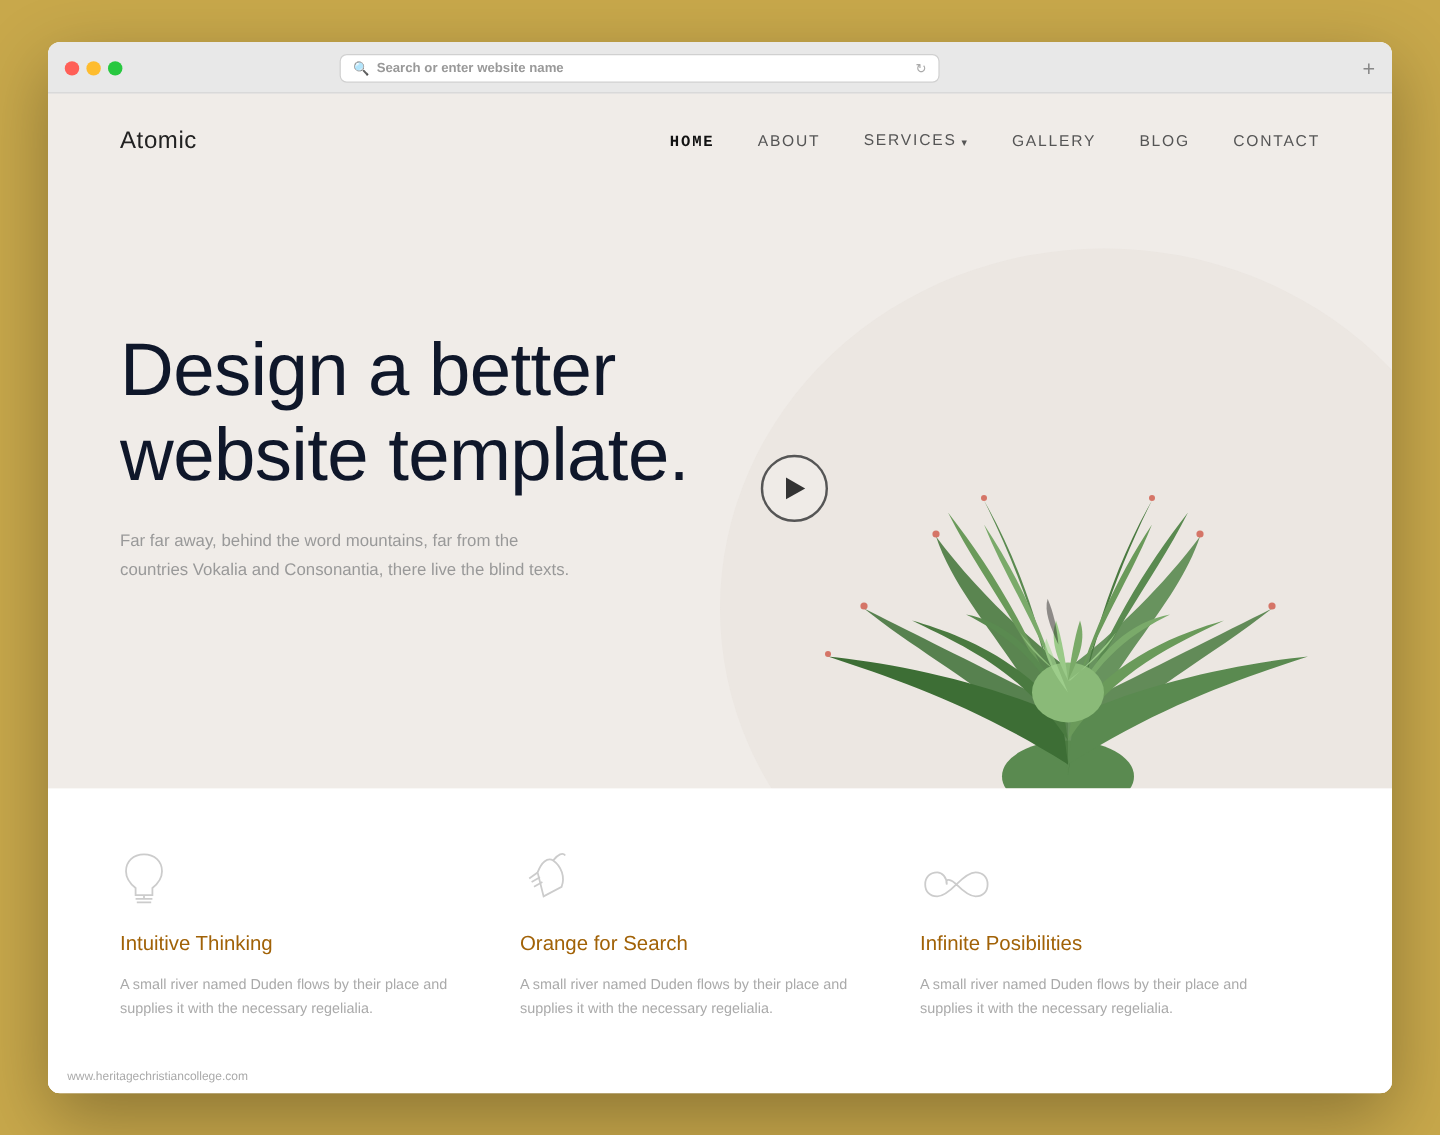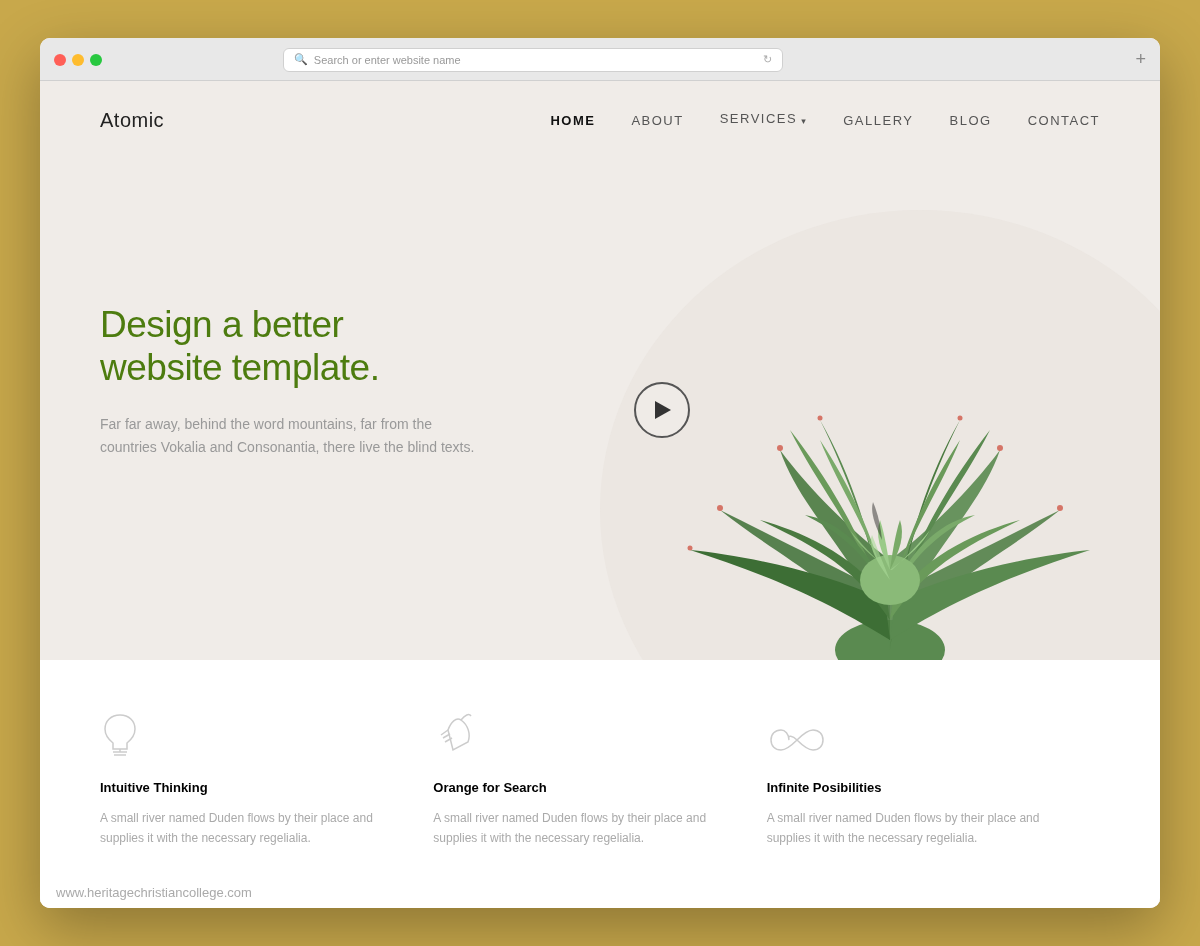--- a/index.html
+++ b/index.html
@@ -94,20 +94,21 @@
       text-decoration: none;
       font-size: 13px;
       font-weight: 500;
       letter-spacing: 1.5px;
       color: #555;
       text-transform: uppercase;
     }
     .nav-links li a.active {
       color: #111;
       font-weight: 700;
+      font-family: Liberation Mono, monospace;
     }
     .nav-services {
       display: flex;
       align-items: flex-end;
       gap: 4px;
     }
     .chevron-down {
       font-size: 9px;
       color: #555;
     }
@@ -118,23 +119,23 @@
       align-items: center;
       padding: 60px 60px 80px;
       position: relative;
       min-height: 500px;
     }
     .hero-text {
       flex: 0 0 50%;
       z-index: 5;
     }
     .hero-heading {
-      font-size: 37px;
+      font-size: 62px;
       font-weight: 300;
-      color: #4d7c0f;
+      color: #0f172a;
       line-height: 1.15;
       margin-bottom: 24px;
       letter-spacing: -0.5px;
     }
     .hero-subtext {
       font-size: 14px;
       color: #999;
       line-height: 1.65;
       max-width: 380px;
       margin-bottom: 36px;
@@ -209,34 +210,34 @@
     .feature-item {
       padding: 0 30px 0 0;
     }
     .feature-icon {
       margin-bottom: 20px;
       height: 50px;
       display: flex;
       align-items: flex-end;
     }
     .feature-title {
-      font-size: 13px;
-      font-weight: 700;
-      color: #000000;
+      font-size: 17px;
+      font-weight: 400;
+      color: #a16207;
       margin-bottom: 14px;
     }
     .feature-desc {
       font-size: 12px;
       color: #aaa;
       line-height: 1.65;
     }
 
     
     .watermark {
-      font-size: 13px;
+      font-size: 10px;
       color: #aaa;
       position: absolute;
       bottom: 8px;
       left: 16px;
     }
 
     
     .icon-svg {
       stroke: #ccc;
       fill: none;
@@ -267,21 +268,21 @@
 <div class="browser-window">
 
   <div class="browser-chrome">
     <div class="traffic-lights">
       <div class="traffic-light tl-red"></div>
       <div class="traffic-light tl-yellow"></div>
       <div class="traffic-light tl-green"></div>
     </div>
     <div class="address-bar">
       <span>🔍</span>
-      <span style="font-size:11px;color:#999;">Search or enter website name</span>
+      <span style="font-size:11px;color:#999;font-weight:bold;">Search or enter website name</span>
       <span style="margin-left:auto;color:#aaa;font-size:11px;">↻</span>
     </div>
     <div class="browser-new-tab">+</div>
   </div>
 
   <div class="site-content">
 
     <nav class="site-nav">
       <div class="site-logo">Atomic</div>
       <ul class="nav-links">

